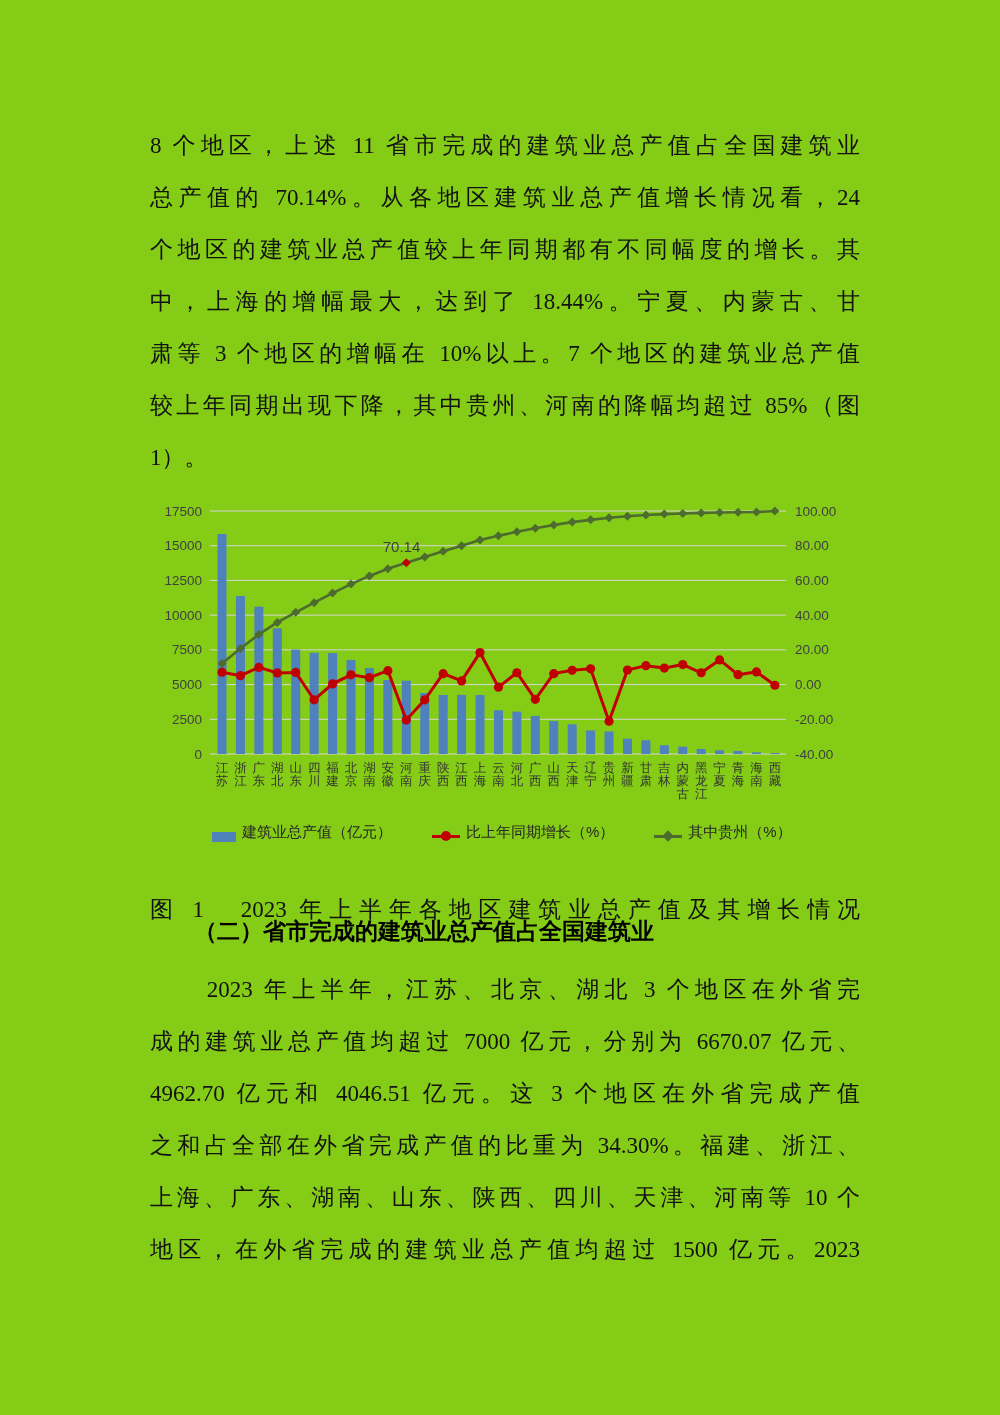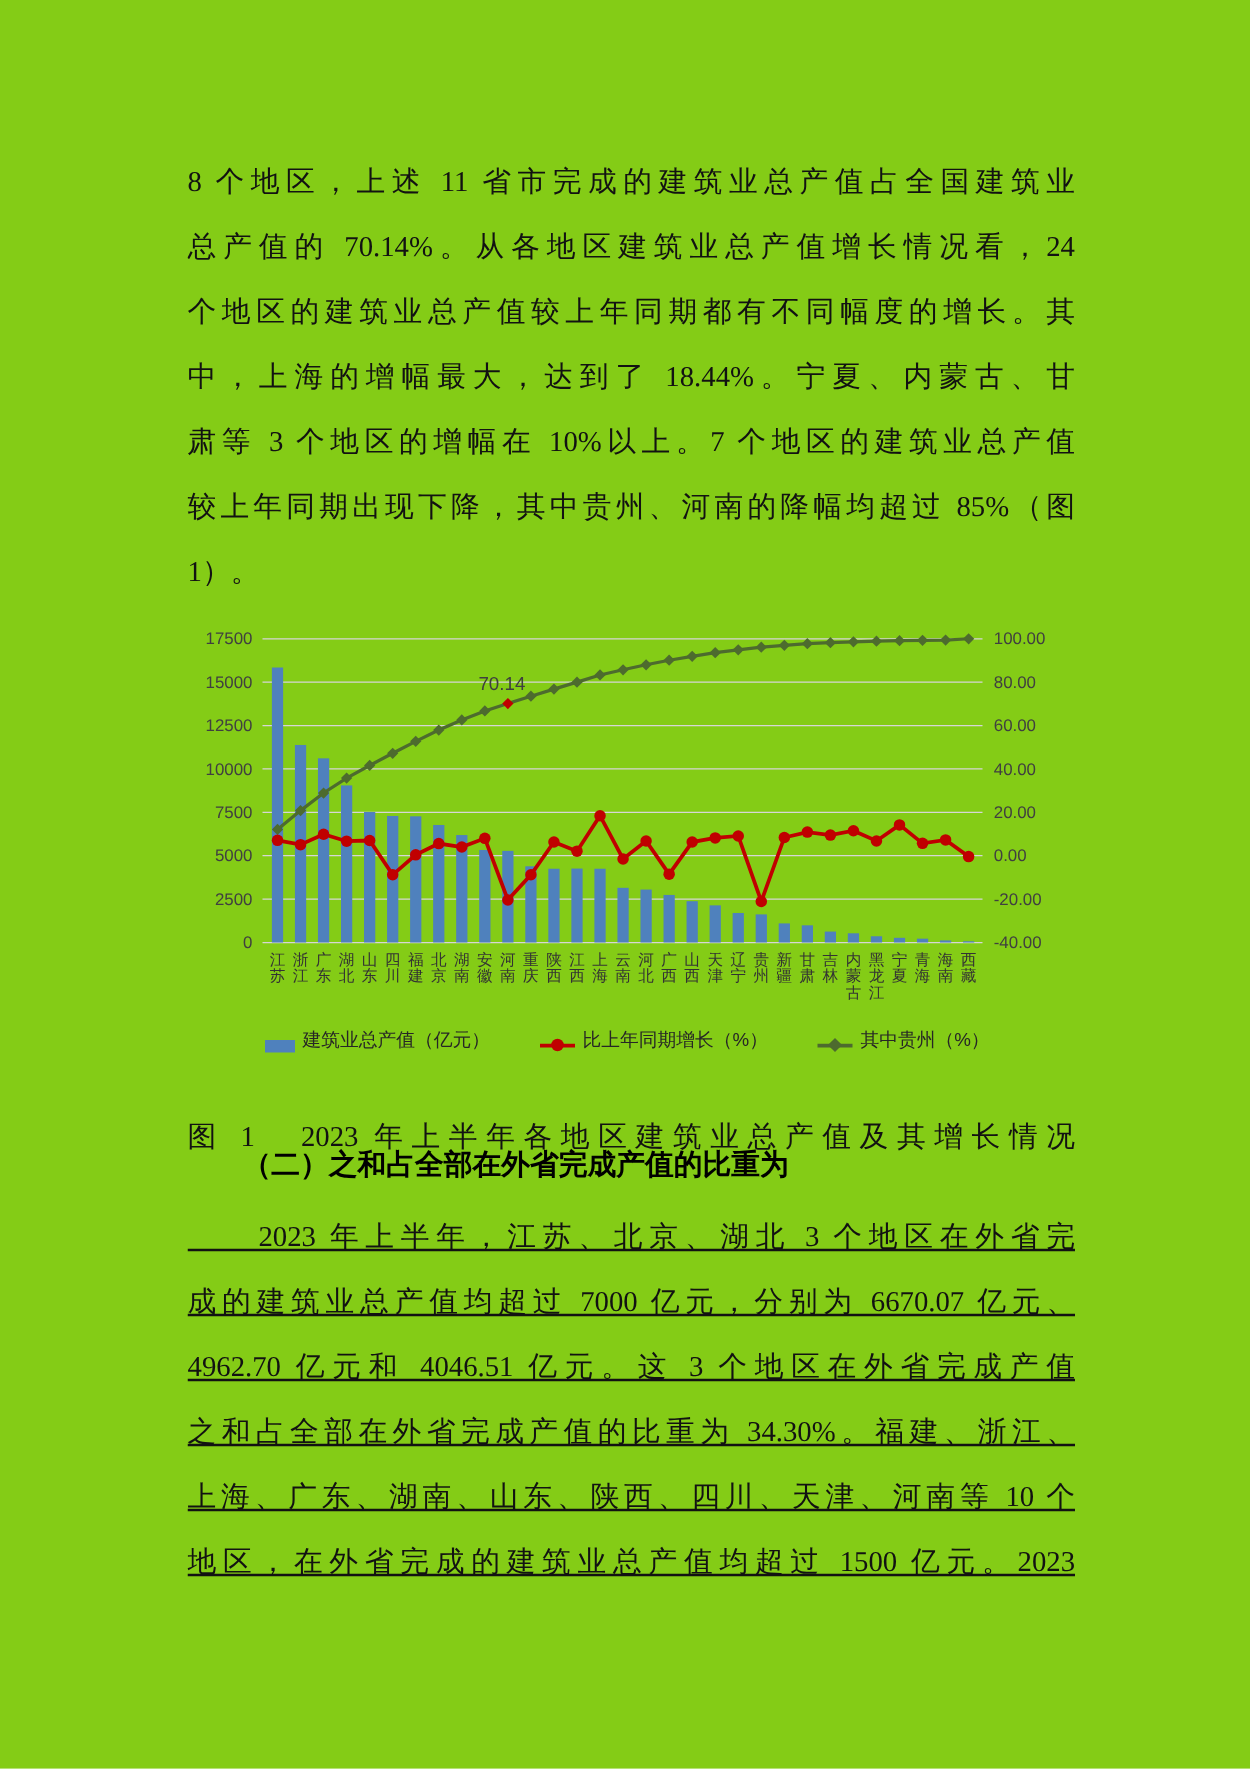--- a/index.html
+++ b/index.html
@@ -1,20 +1,20 @@
 <!DOCTYPE html>
 <html><head>
 <meta charset="utf-8">
 <style>
   html,body{margin:0;padding:0;background:#ffffff;}
   .page{position:relative;width:1000px;height:1415px;background:#84cc16;overflow:hidden;
         font-family:"Liberation Serif","DejaVu Serif",serif;color:#121212;}
   .para{position:absolute;left:150px;width:710px;}
   #para1{top:120px;}
-  #para2{top:964px;text-decoration:underline;}
+  #para2{top:964px;}
   .line{height:52px;line-height:52px;font-size:23px;text-align:justify;text-align-last:justify;
         overflow:hidden;white-space:nowrap;}
   .line.no-stretch{text-align-last:left;}
   .caption{position:absolute;left:150px;top:860px;width:710px;height:36px;line-height:36px;
            font-size:23px;text-align:justify;text-align-last:justify;overflow:hidden;white-space:nowrap;margin-top:32px;}
   .heading{position:absolute;left:150px;top:916px;width:710px;padding-left:44px;box-sizing:border-box;
            font-size:23px;font-weight:bold;font-family:"Liberation Sans","DejaVu Sans",sans-serif;color:#000;}
   .chart-wrap{position:absolute;left:150px;top:495px;width:710px;height:315px;}
   .legend{position:absolute;left:150px;top:818px;width:710px;height:28px;display:flex;align-items:center;
           padding-left:62px;box-sizing:border-box;gap:40px;
@@ -247,21 +247,21 @@
       <span class="lmark">
         <span class="lline" style="background: rgb(77, 107, 46);"></span>
         <span class="ldiamond" style="background: rgb(77, 107, 46);"></span>
       </span>
       <span>其中贵州（%）</span>
     </div>
   </div>
 
   <div class="caption">图 1　2023 年上半年各地区建筑业总产值及其增长情况</div>
 
-  <div class="heading">（二）之和占全部在外省完成产值的比重为</div>
+  <div class="heading">（二）省市完成的建筑业总产值占全国建筑业</div>
 
   <div class="para" id="para2">
       <div class="line">　　2023 年上半年，江苏、北京、湖北 3 个地区在外省完</div>
       <div class="line">成的建筑业总产值均超过 7000 亿元，分别为 6670.07 亿元、</div>
       <div class="line">4962.70 亿元和 4046.51 亿元。这 3 个地区在外省完成产值</div>
       <div class="line">之和占全部在外省完成产值的比重为 34.30%。福建、浙江、</div>
       <div class="line">上海、广东、湖南、山东、陕西、四川、天津、河南等 10 个</div>
       <div class="line">地区，在外省完成的建筑业总产值均超过 1500 亿元。2023</div>
     </div>
 

